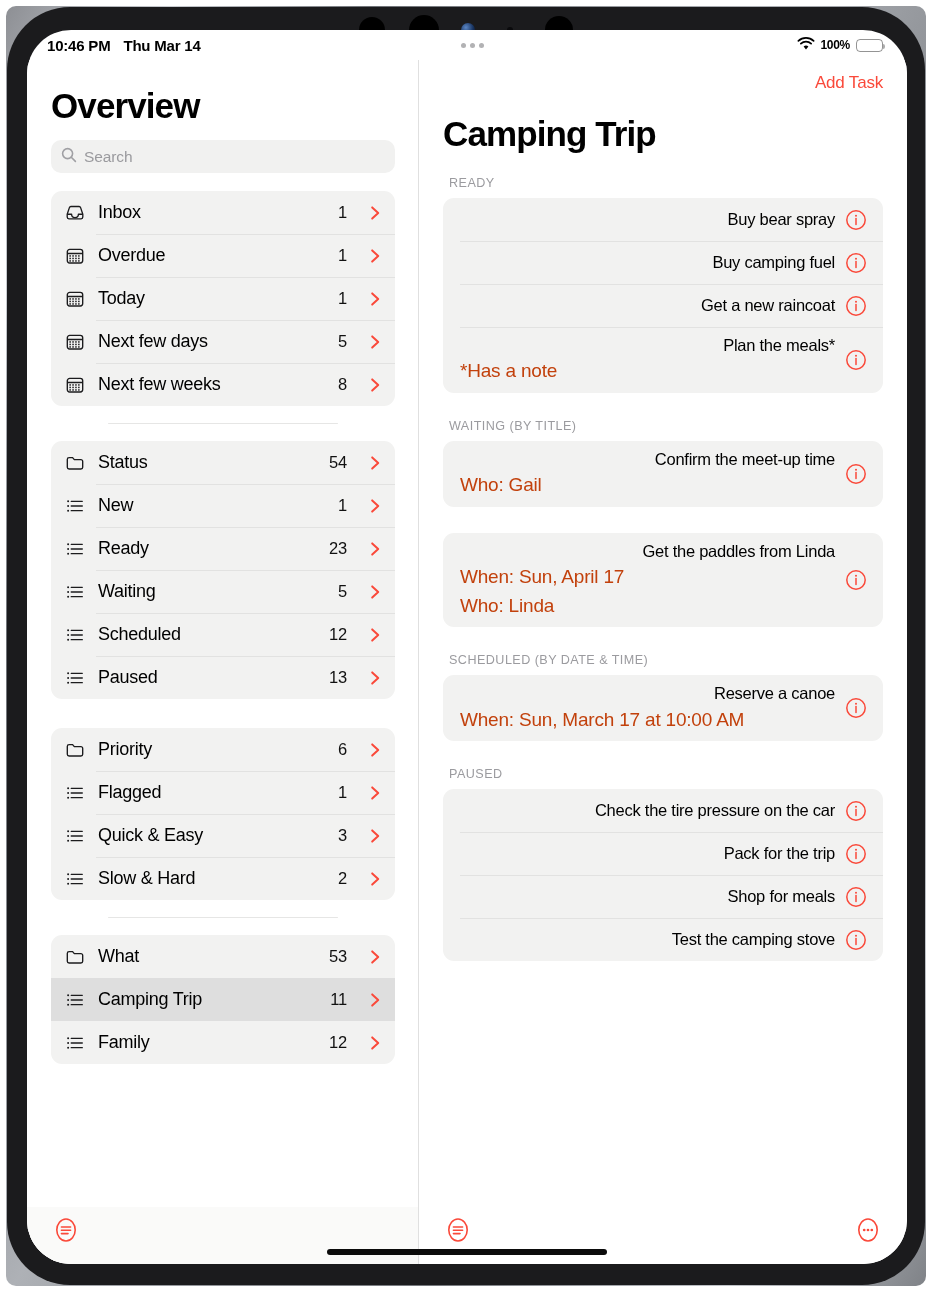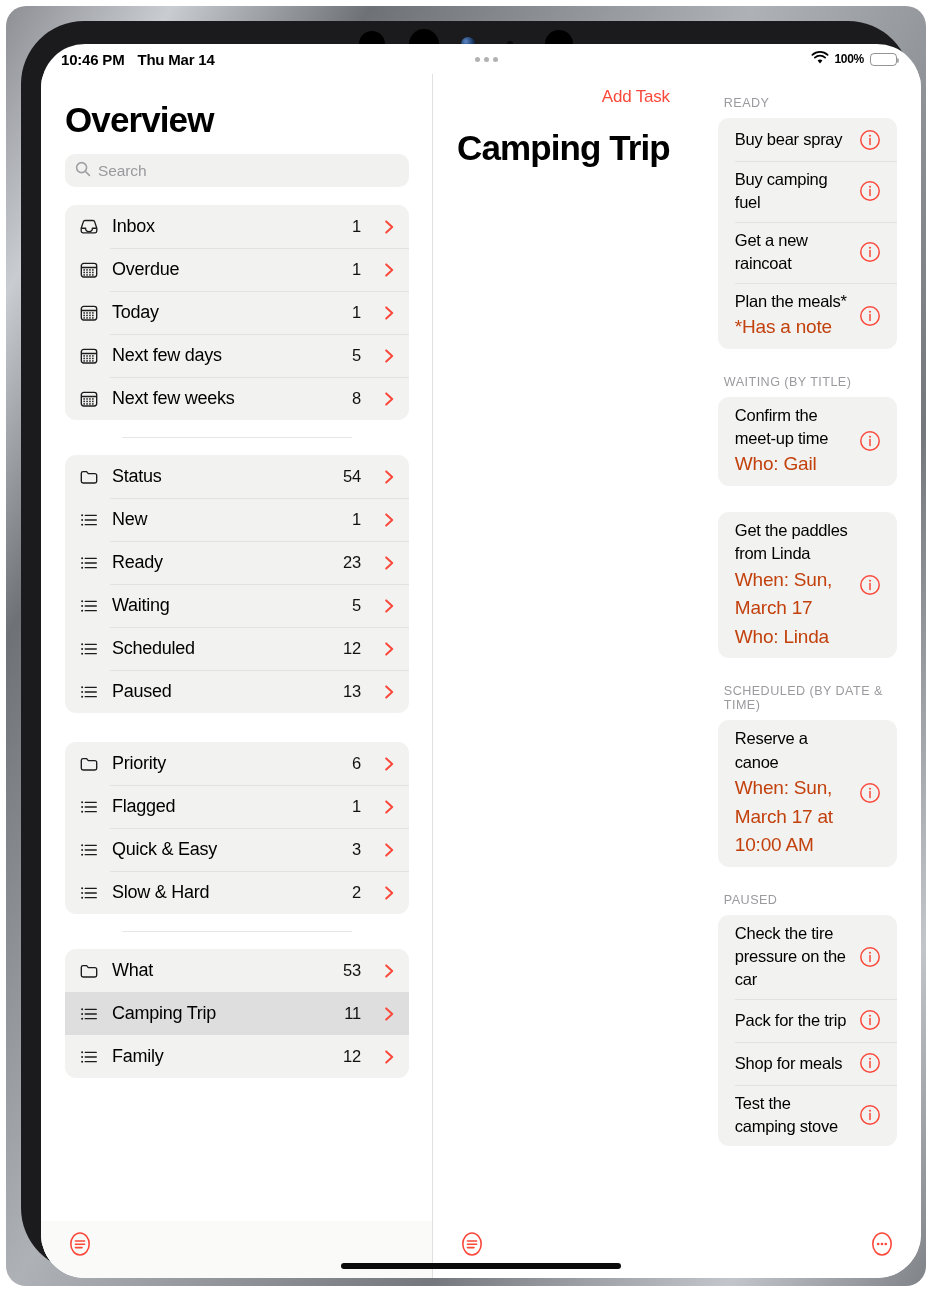--- a/index.html
+++ b/index.html
@@ -6,23 +6,23 @@
   html,body{
     width:932px; height:1292px; overflow:hidden;
     background:#ffffff;
     font-family:"Liberation Sans", sans-serif;
     -webkit-font-smoothing:antialiased;
   }
 
   
   #device-outer{
     position:absolute; left:6px; top:6px; width:920px; height:1280px;
-    border-radius:20px;
+    border-radius:10px;
     background:linear-gradient(120deg,#8d8f94 0%,#c9ccd1 10%,#6e7176 22%,#aeb1b6 45%,#74777c 70%,#c2c5ca 88%,#7f8287 100%);
-    padding:15px;
+    padding:1px;
   }
   #device-body{
     width:100%; height:100%; border-radius:63px;
     background:#1b1b1d;
     padding:23px 20px;
     position:relative;
   }
   #camera-bar{
     position:absolute; left:0; right:0; top:0; height:46px;
     display:flex; align-items:center; justify-content:center; gap:0;
@@ -73,21 +73,21 @@
     width:392px; flex:0 0 392px;
     background:#ffffff;
     display:flex; flex-direction:column; min-height:0;
     position:relative;
   }
   #sidebar:after{
     content:""; position:absolute; right:0; top:0; bottom:0; width:1px;
     background:#e0e0e0;
   }
   #detail{
-    flex:1; background:#ffffff; display:flex; flex-direction:row; min-height:0;
+    flex:1; background:#ffffff; display:flex; flex-direction:column; min-height:0;
     position:relative;
   }
 
   
   #sidebar-head{ padding:26px 24px 0 24px; }
   #page-title{ font-size:35px; font-weight:bold; letter-spacing:-0.9px; color:#000; }
   #searchbar{
     margin-top:14px; height:33px; background:#f1f1f0; border-radius:10px;
     display:flex; align-items:center; padding:0 10px; gap:7px;text-align:right;
   }
@@ -129,21 +129,21 @@
   .sec-block{ margin-bottom:26px; }
   .task-card{ background:#f2f2f1; border-radius:11px; overflow:hidden; }
   .task-row{
     display:flex; align-items:center; min-height:43px;
     padding:7px 16px 7px 17px; position:relative;
   }
   .task-row + .task-row:before{
     content:""; position:absolute; left:17px; right:0; top:0; height:1px; background:#e2e2e1;
   }
   .task-texts{ flex:1; min-width:0; }
-  .task-title{ font-size:16.5px; color:#000; letter-spacing:-0.25px; line-height:1.42; }
+  .task-title{ font-size:16.5px; color:#000; letter-spacing:-0.25px; line-height:1.42;text-align:right; }
   .task-sub{ font-size:19px; color:#c2410c; letter-spacing:-0.2px; line-height:1.5; }
   .info-icon{ flex:0 0 22px; width:22px; height:22px; margin-left:10px; }
 
   
   #bottom-bar{ height:57px; flex:0 0 57px; display:flex; background:#fff; position:relative; }
   #tb-left{
     width:392px; flex:0 0 392px; display:flex; align-items:flex-start;
     padding:10px 0 0 26px; background:#fafaf9; position:relative;
   }
   #tb-left:after{ content:""; position:absolute; right:0; top:0; bottom:0; width:1px; background:#e0e0e0;}
@@ -652,21 +652,21 @@
                         <line x1="11" y1="9.4" x2="11" y2="15.6" stroke="#fa493a" stroke-width="1.5" stroke-linecap="round"></line>
                       </svg></span>
                   </div>
                 </div>
               </div>
               <div class="sec-block">
                 <div class="task-card">
                   <div class="task-row">
                     <div class="task-texts">
                       <div class="task-title">Get the paddles from Linda</div>
-                      <div class="task-sub">When: Sun, March 17</div>
+                      <div class="task-sub">When: Sun, April 17</div>
                       <div class="task-sub">Who: Linda</div>
                     </div>
                     <span class="info-icon"><svg width="22" height="22" viewBox="0 0 22 22">
                         <circle cx="11" cy="11" r="9.2" stroke="#fa493a" stroke-width="1.5" fill="none"></circle>
                         <circle cx="11" cy="6.7" r="1" fill="#fa493a"></circle>
                         <line x1="11" y1="9.4" x2="11" y2="15.6" stroke="#fa493a" stroke-width="1.5" stroke-linecap="round"></line>
                       </svg></span>
                   </div>
                 </div>
               </div>

